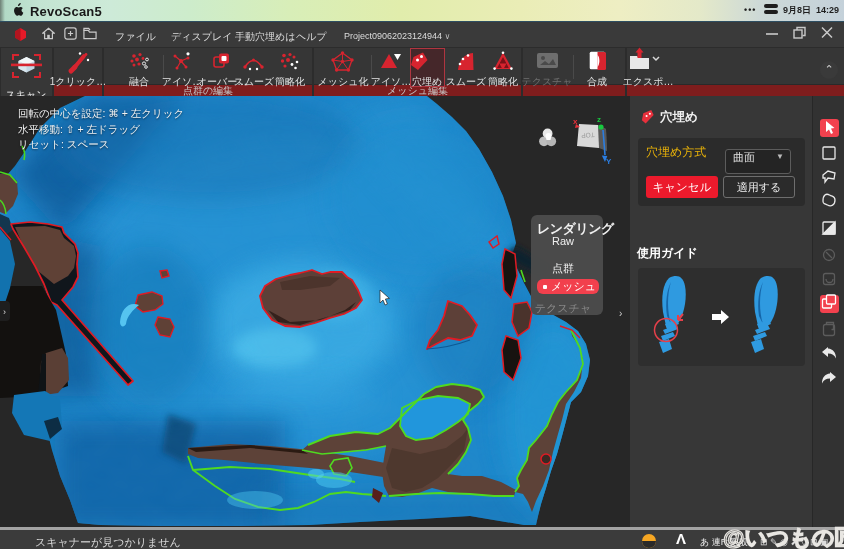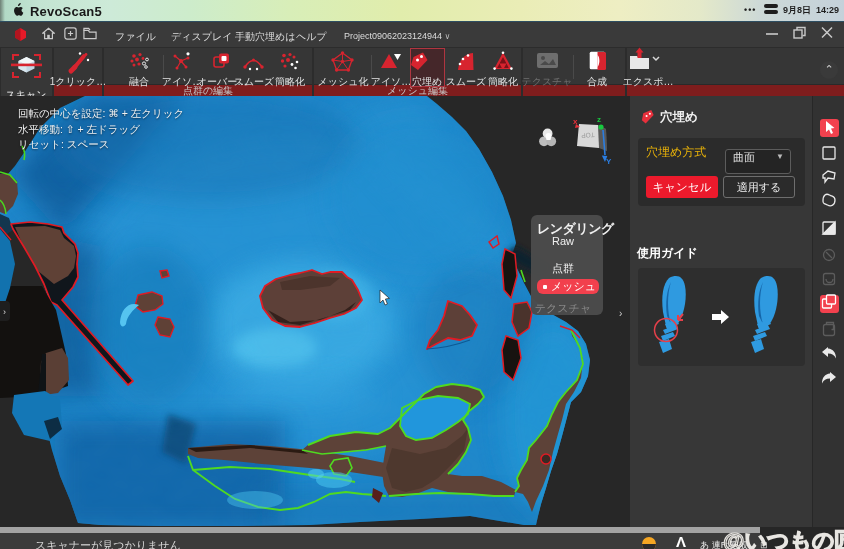--- a/index.html
+++ b/index.html
@@ -66,21 +66,21 @@
   #guidehd { position:absolute; left:7px; top:149px; font-size:12px; color:#ffffff; font-weight:bold; }
   #guidebox { position:absolute; left:8px; top:172px; width:167px; height:98px; background:#2e2e2e; border-radius:4px; }
   #guidetxt { position:absolute; left:7px; top:282px; width:174px; font-size:11.5px; color:#e2e2e2; line-height:12.5px; letter-spacing:-.4px;}
 
   
   #rtools { left:812px; top:96px; width:32px; height:431px; background:#323232; border-left:1px solid #272727; }
   .rbtn { position:absolute; left:7px; width:19px; height:18px; border-radius:3px; }
   .rbtn.red { background:#f2414e; }
 
   
-  #statusbar { left:0; top:527px; width:760px; height:22px; background:#3b3b3b; border-top:6px solid #a3a3a3;}
+  #statusbar { left:0; top:527px; width:844px; height:22px; background:#3b3b3b; border-top:3px solid #a3a3a3;}
   #statusbar .st { position:absolute; left:35px; top:5px; font-size:11px; color:#d8d8d8; }
   #wmark { position:absolute; left:723px; top:-7px; font-size:22px; font-weight:bold; color:#3f3e3c;
      -webkit-text-stroke:1.2px #e8e6e2; letter-spacing:0px; white-space:nowrap; }
 </style>
 </head>
 <body>
 <div id="page">
 
   <div id="menubar" class="abs">
     <svg id="apple" viewBox="0 0 13 15">

